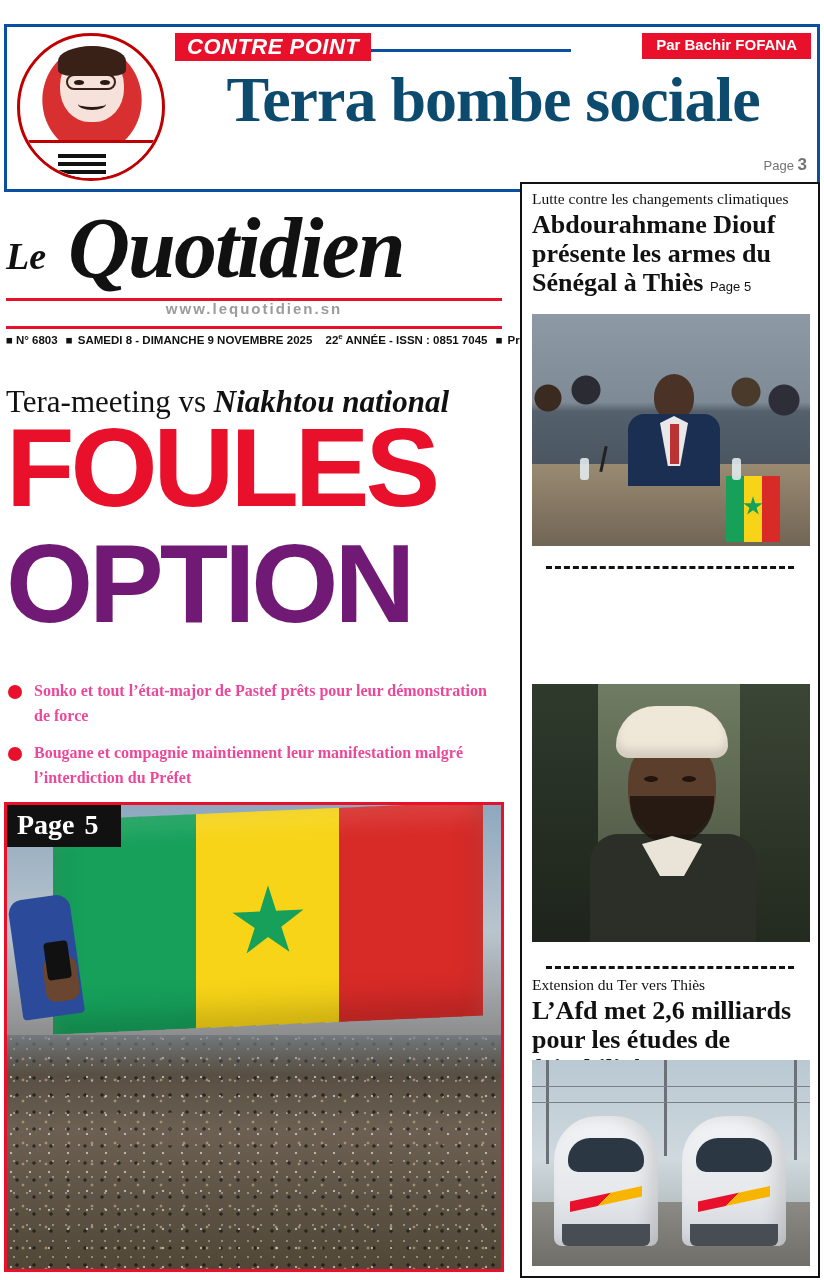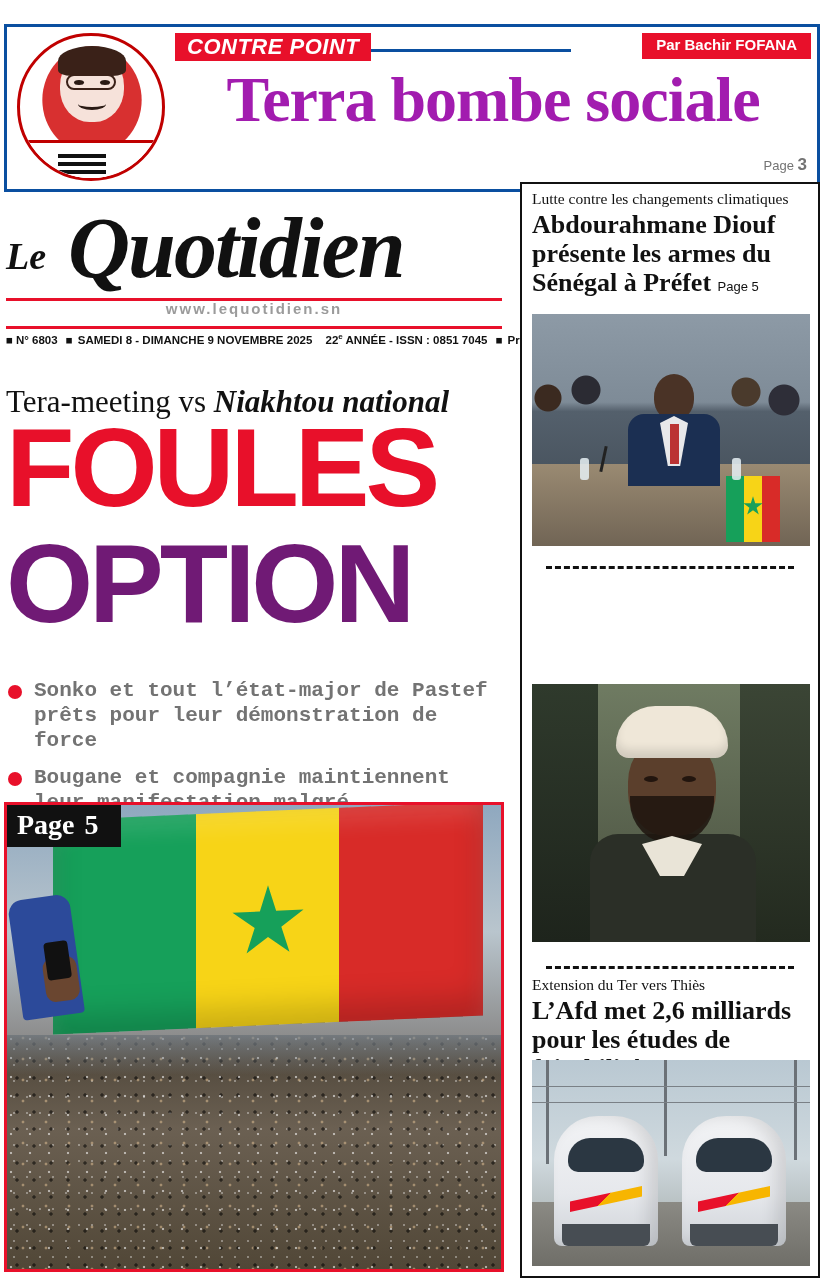--- a/index.html
+++ b/index.html
@@ -74,21 +74,21 @@
     position: absolute; right: 0; top: 0; height: 26px;
     background: #e8102a; color: #fff;
     font-family: "Liberation Sans", sans-serif;
     font-weight: 700; font-size: 15px;
     padding: 3px 14px 0 14px;
   }
   .banner-title {
     position: absolute; left: 168px; top: 36px; right: 6px;
     text-align: center;
     font-family: "Liberation Serif", serif;
-    font-weight: 700; font-size: 64px; color: #a21caf;
+    font-weight: 700; font-size: 64px; color: #0c4a6e;
     letter-spacing: -1px;
   }
   .banner-page {
     position: absolute; right: 10px; top: 128px;
     font-family: "Liberation Sans", sans-serif;
     font-size: 13px; color: #737373;
   }
   .banner-page b { font-size: 17px; }
 
   
@@ -143,22 +143,22 @@
     color: #701a75; letter-spacing: -4px;
   }
 
   .bullets { position: absolute; left: 8px; top: 498px; width: 496px; }
   .bullet-row { position: relative; padding-left: 26px; margin-bottom: 12px; }
   .bullet-dot {
     position: absolute; left: 0; top: 7px; width: 14px; height: 14px;
     background: #e8102a; border-radius: 50%;
   }
   .bullet-text {
-    font-family: Liberation Mono, monospace;
-    font-weight: 700; font-size: 21px; line-height: 25px; color: #737373;
+    font-family: Liberation Serif, serif;
+    font-weight: 700; font-size: 16px; line-height: 25px; color: #ec4899;
   }
 
   .photo-block {
     position: absolute; left: 4px; top: 622px; width: 500px; height: 470px;
     border: 3px solid #e8102a; overflow: hidden; background: #ddd;
   }
   .page-tag {
     position: absolute; left: 0; top: 0; z-index: 5;
     background: #111; color: #fff;
     font-family: "Liberation Serif", serif; font-weight: 700; font-size: 28px;
@@ -428,21 +428,21 @@
       <div class="crowd-haze"></div>
     </div>
   </div>
 
   <div class="right-col">
     <div class="rc-inner">
 
       <div>
         <div class="rc-kicker">Lutte contre les changements climatiques</div>
         <div class="rc-head">
-          <span>Abdourahmane Diouf présente les armes du Sénégal à Préfet</span>
+          <span>Abdourahmane Diouf présente les armes du Sénégal à Thiès</span>
           <span class="rc-page">Page 5</span>
         </div>
       </div>
 
       <div class="photo-climate">
         <div class="conf-room"></div>
         <div class="conf-people"></div>
         <div class="conf-table"></div>
         <div class="conf-man">
           <div class="conf-head"></div>

